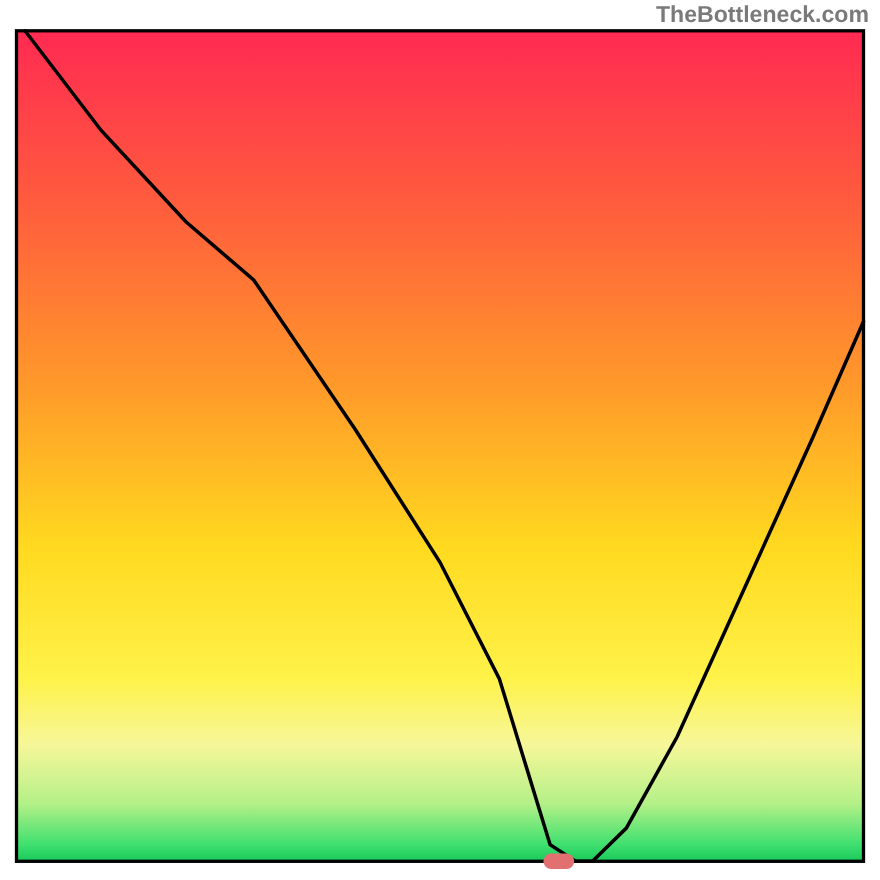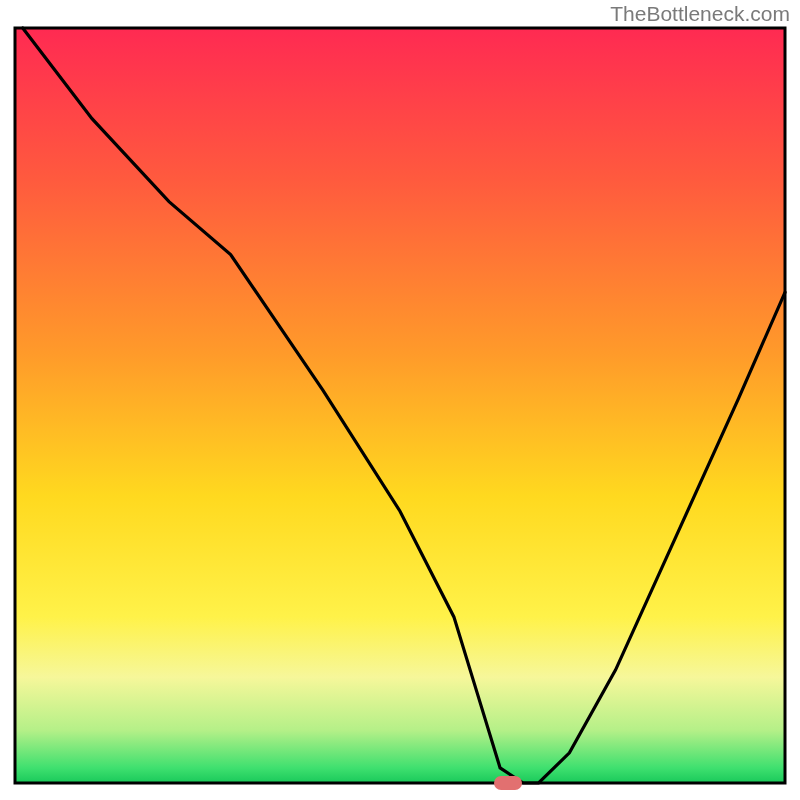--- a/index.html
+++ b/index.html
@@ -15,21 +15,21 @@
     position: relative;
     width: 800px;
     height: 800px;
   }
   .watermark {
     position: absolute;
     top: 2px;
     right: 10px;
     color: #7a7a7a;
     font-size: 21px;
-    font-weight: 400;
+    font-weight: 700;
     z-index: 30;
     pointer-events: none;
   }
   svg.plot {
     position: absolute;
     top: 0;
     left: 0;
     width: 800px;
     height: 800px;
     z-index: 10;

